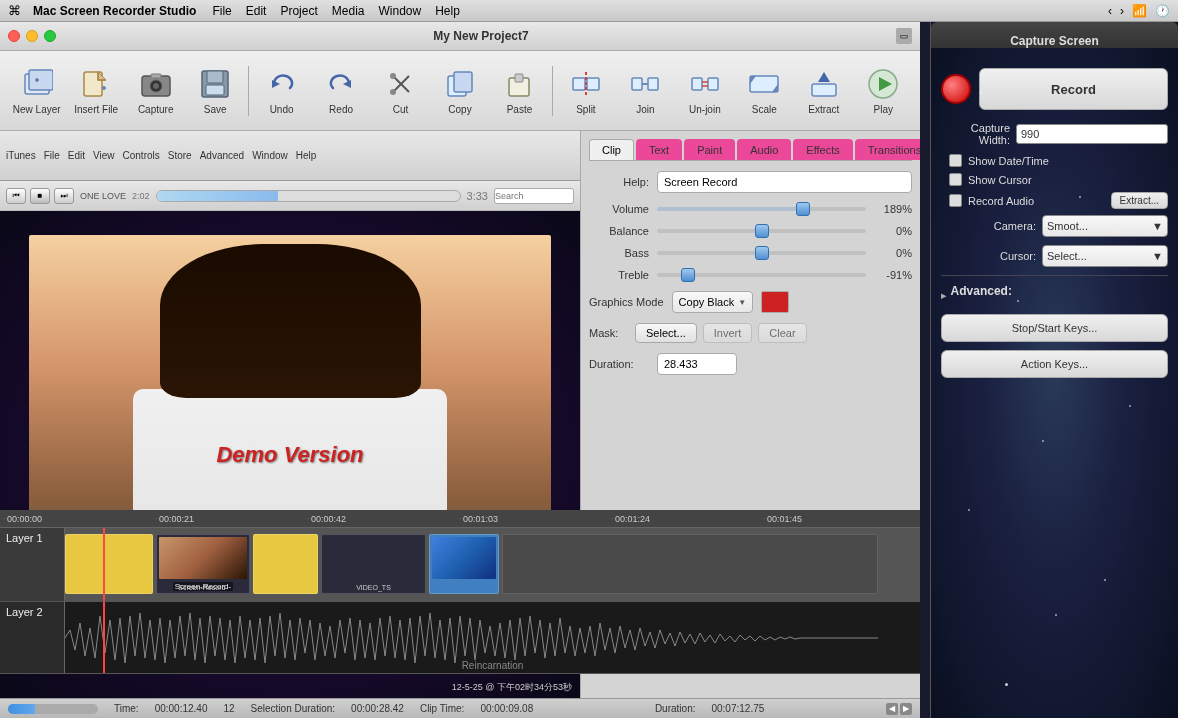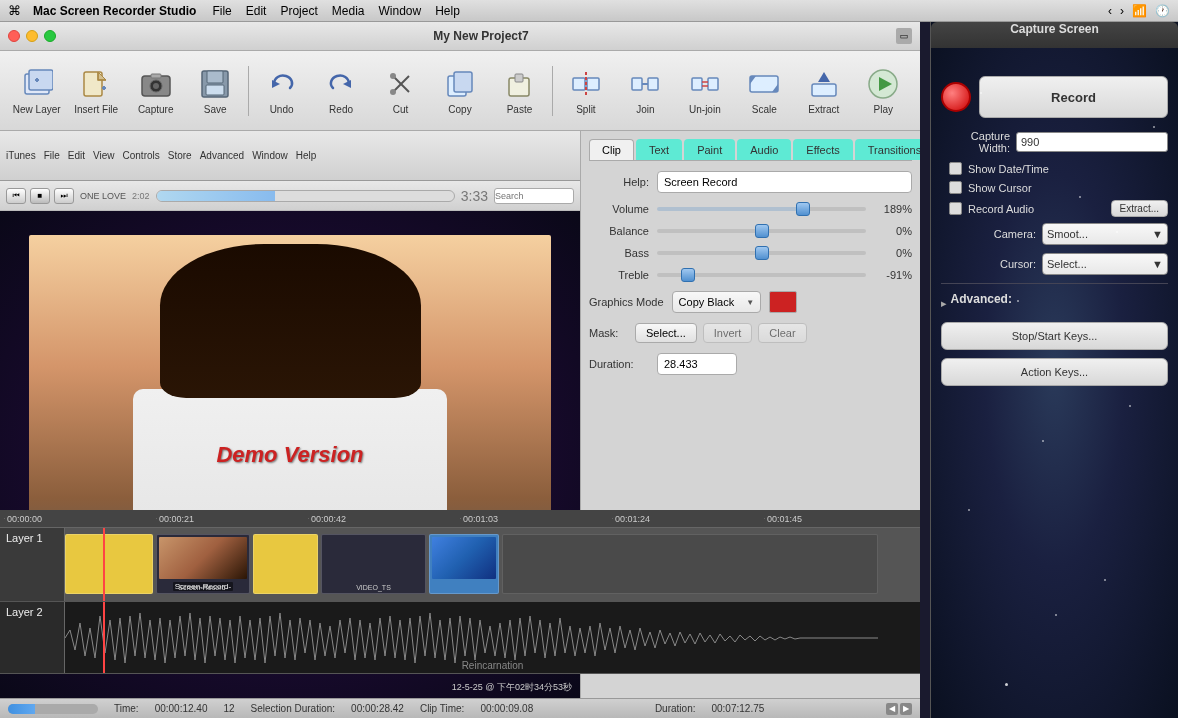--- a/index.html
+++ b/index.html
@@ -173,21 +173,21 @@
       border-bottom: 1px solid #aaa;
       margin-bottom: 10px;
     }
     .clip-tab {
       padding: 4px 12px;
       font-size: 11px;
       cursor: pointer;
       border: 1px solid transparent;
       border-bottom: none;
       border-radius: 4px 4px 0 0;
-      background: #5eead4;
+      background: #ec4899;
       margin-right: 2px;
       color: #333;
     }
     .clip-tab.active {
       background: #f0f0f0;
       border-color: #aaa;
       color: #000;
     }
     .prop-row {
       display: flex;
@@ -227,21 +227,21 @@
     .graphics-mode-row { display: flex; align-items: center; gap: 8px; margin-bottom: 10px; }
     .select-control {
       border: 1px solid #aaa;
       border-radius: 4px;
       background: linear-gradient(to bottom, #f8f8f8, #e8e8e8);
       padding: 2px 6px;
       font-size: 11px;
       height: 22px;
       display: flex;
       align-items: center;
-      gap: 12px;
+      gap: 4px;
       cursor: pointer;
     }
     .select-arrow { font-size: 8px; color: #555; }
     .color-swatch { width: 28px; height: 22px; background: #cc2222; border: 1px solid #aaa; border-radius: 2px; cursor: pointer; }
     .mask-row { display: flex; align-items: center; gap: 6px; margin-bottom: 10px; }
     .mask-btn {
       border: 1px solid #aaa;
       border-radius: 4px;
       background: linear-gradient(to bottom, #f8f8f8, #e0e0e0);
       padding: 3px 10px;
@@ -347,23 +347,23 @@
       background: radial-gradient(ellipse at 50% 50%, #2a3a5a 0%, #1a2040 40%, #0a1020 100%);
       border-left: 1px solid #555;
       padding: 10px;
       color: #ddd;
     }
     .capture-title-bar {
       height: 26px;
       background: linear-gradient(to bottom, #444, #333);
       border-radius: 6px 6px 0 0;
       display: flex;
-      align-items: flex-start;
+      align-items: flex-end;
       justify-content: center;
-      margin: -10px -10px 28px -10px;
+      margin: -10px -10px 20px -10px;
       font-size: 12px;
       font-weight: bold;
       color: #ddd;
     }
     .record-row { display: flex; align-items: center; gap: 8px; margin-bottom: 12px; }
     .record-red-btn {
       width: 30px;
       height: 30px;
       border-radius: 50%;
       background: radial-gradient(circle at 35% 35%, #ff8080, #cc0000);
@@ -646,21 +646,21 @@
         <div class="itunes-controls">
           <div class="ctrl-btn">⏮</div>
           <div class="ctrl-btn" style="background:linear-gradient(to bottom,#fff,#bbb);">■</div>
           <div class="ctrl-btn">⏭</div>
         </div>
         <span style="font-size:9px;color:#555;">ONE LOVE</span>
         <span style="font-size:9px;color:#777;">2:02</span>
         <div class="progress-bar-container">
           <div class="progress-bar-fill"></div>
         </div>
-        <span style="font-size:14px;color:#777;">3:33</span>
+        <span style="font-size:11px;color:#777;">3:33</span>
         <input type="text" style="width: 80px; height: 16px; font-size: 9px; border: 1px solid rgb(170, 170, 170); border-radius: 3px;" placeholder="Search">
       </div>
 
       <div class="video-frame">
         <div class="video-person">
 
           <div style="position:absolute;top:5%;left:30%;width:40%;height:30%;background:radial-gradient(ellipse,#c8956a,#a06040);border-radius:50%;"></div>
           <div style="position:absolute;top:35%;left:20%;width:60%;height:50%;background:linear-gradient(to bottom,#f0f0f0,#e0e0e0);border-radius:10px 10px 0 0;"></div>
 
           <div style="position:absolute;top:2%;left:25%;width:50%;height:35%;background:linear-gradient(to bottom,#1a0a00,#2a1505);border-radius:40% 40% 10% 10%;overflow:hidden;"></div>

